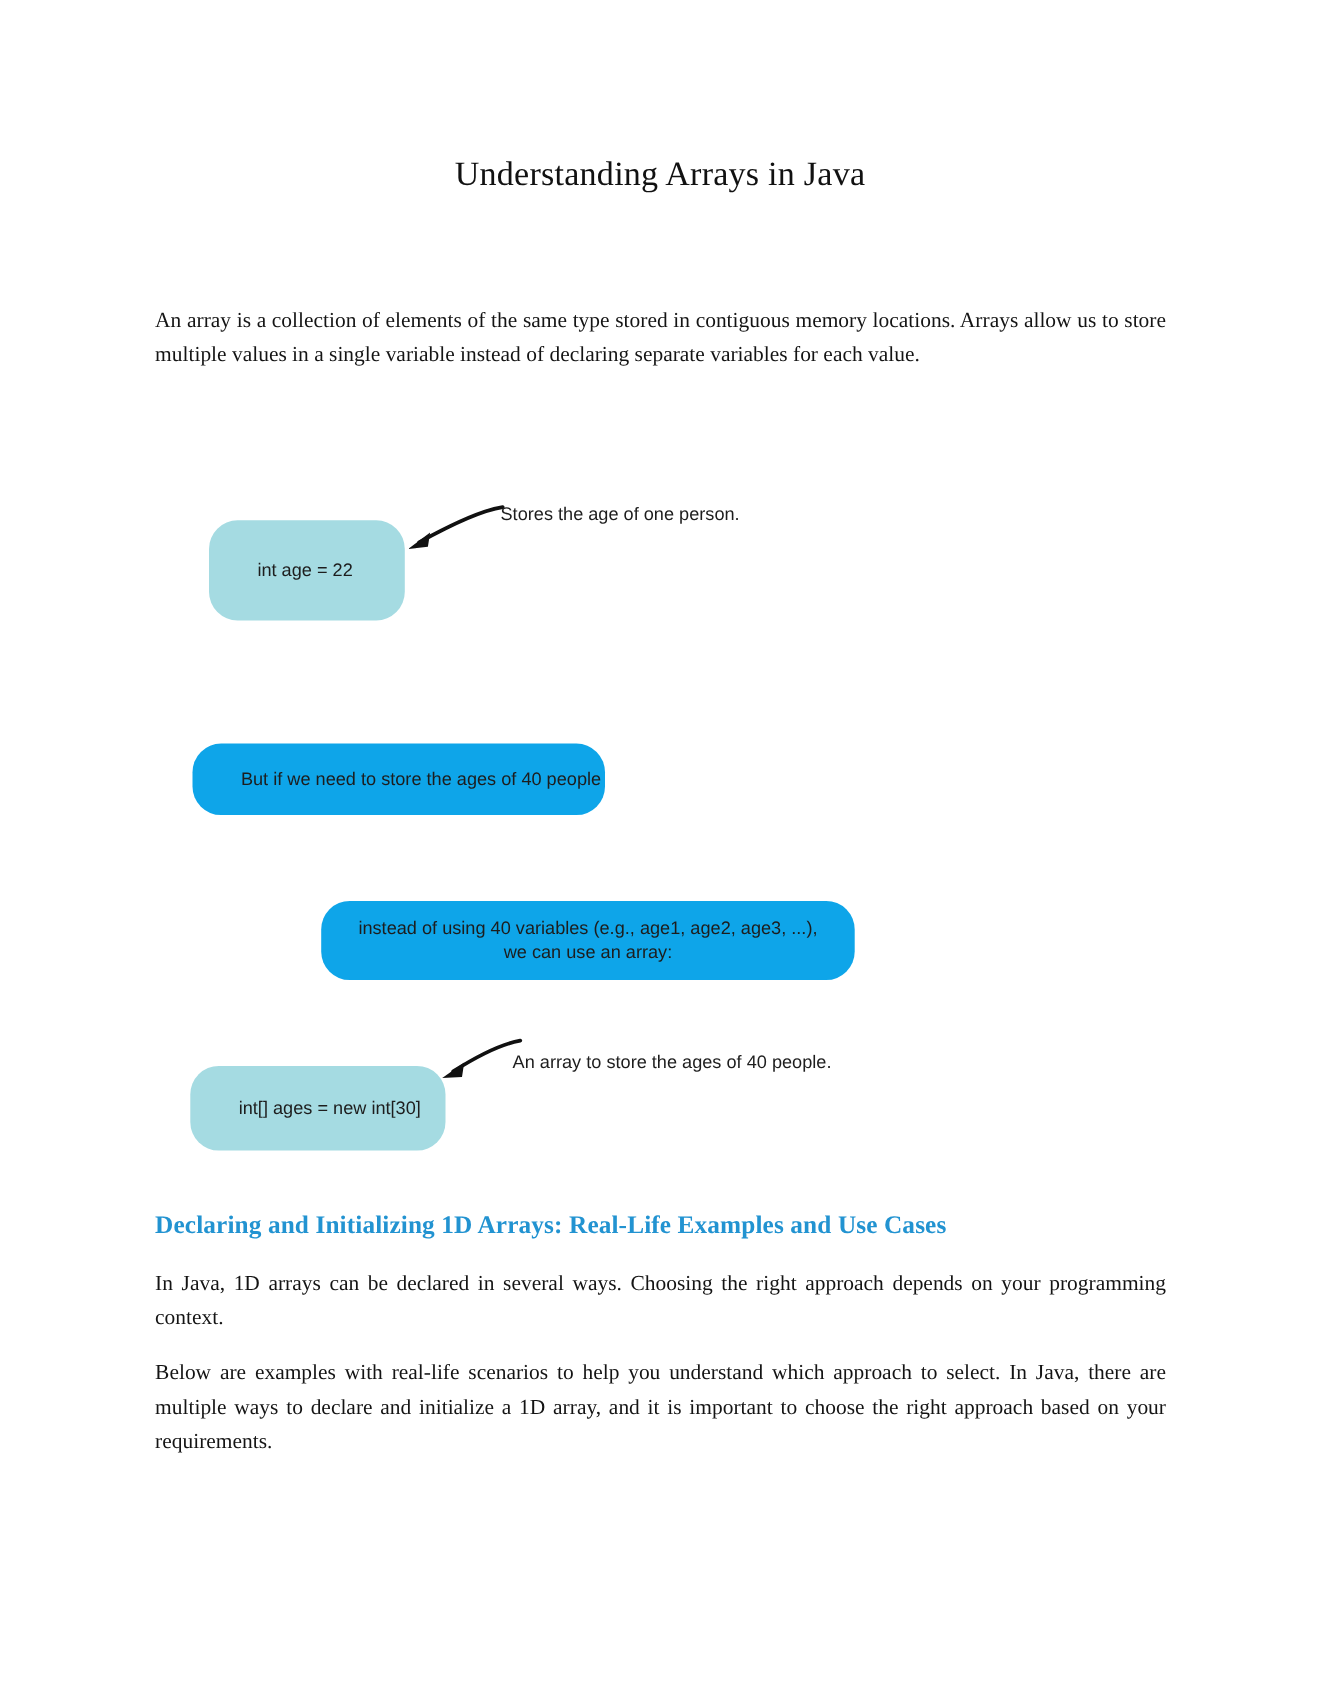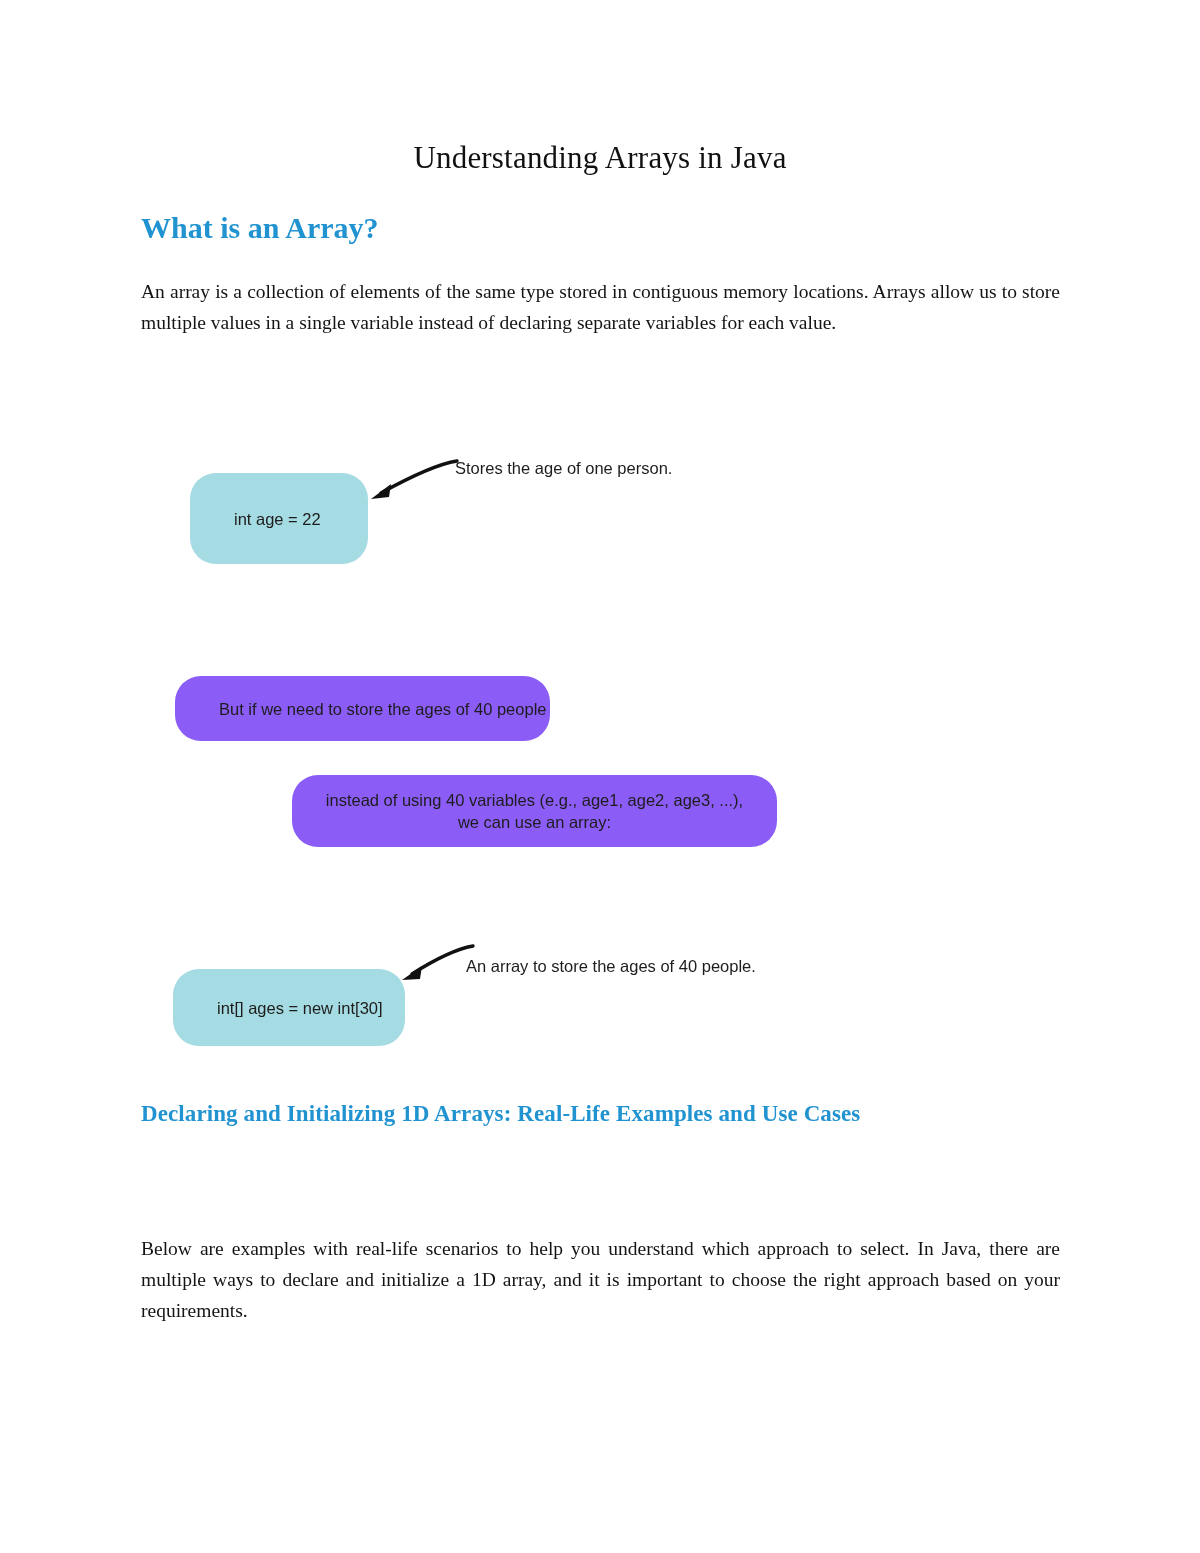--- a/index.html
+++ b/index.html
@@ -84,23 +84,23 @@
     box-sizing: border-box;
     border-radius: 26px;
     display: flex;
     align-items: center;
     font-family: "Liberation Sans", sans-serif;
     font-size: 16.5px;
     color: #1d1d1d;
     line-height: 22px;
   }
   .dbox.teal   { background: #a5dbe2; }
-  .dbox.cyan   { background: #8b5cf6; }
+  .dbox.cyan   { background: #0ea5e9; }
   .dbox.left   { justify-content: flex-start; padding-left: 44px; }
-  .dbox.center { justify-content: center; text-align: center; padding: 0 26px; }
+  .dbox.center { justify-content: center; text-align: center; padding: 0 26px; margin-top: 44px; }
 
   
   #box-age       { left: 190px; top: 473px;  width: 178px; height: 91px; }
   #box-need      { left: 175px; top: 676px;  width: 375px; height: 65px; }
   #box-instead   { left: 292px; top: 775px;  width: 485px; height: 72px; }
   #box-arraydecl { left: 173px; top: 969px;  width: 232px; height: 77px; }
 
   .annot {
     position: absolute;
     font-family: "Liberation Sans", sans-serif;
@@ -117,21 +117,20 @@
   #arrow-1 { left: 365px; top: 455px; width: 95px; height: 50px; }
   #arrow-2 { left: 396px; top: 941px; width: 80px; height: 45px; }
 </style>
 </head>
 <body>
 
 <div class="page">
 
   <div class="doc-title">Understanding Arrays in Java</div>
 
-  <div class="h2 h2-main">What is an Array?</div>
 
   <div class="para p-intro">An array is a collection of elements of the same type stored in contiguous memory locations. Arrays allow us to store multiple values in a single variable instead of declaring separate variables for each value.</div>
 
 
   <div class="diagram">
 
     <div class="dbox teal left" id="box-age">int age = 22</div>
 
     <svg class="arrow-svg" id="arrow-1" viewBox="0 0 95 50">
       <path d="M92 6 C 72 9, 45 22, 16 38" stroke="#111111" stroke-width="3.4" fill="none" stroke-linecap="round"></path>
@@ -155,16 +154,17 @@
     </svg>
 
     <div class="annot" id="annot-array-40">An array to store the ages of 40 people.</div>
 
     <div class="dbox teal left" id="box-arraydecl">int[] ages = new int[30]</div>
 
   </div>
 
   <div class="h2 h2-sub">Declaring and Initializing 1D Arrays: Real-Life Examples and Use Cases</div>
 
+  <div class="para p-java1">In Java, 1D arrays can be declared in several ways. Choosing the right approach depends on your programming context.</div>
 
   <div class="para p-java2">Below are examples with real-life scenarios to help you understand which approach to select. In Java, there are multiple ways to declare and initialize a 1D array, and it is important to choose the right approach based on your requirements.</div>
 
 </div>
 
 </body></html>

